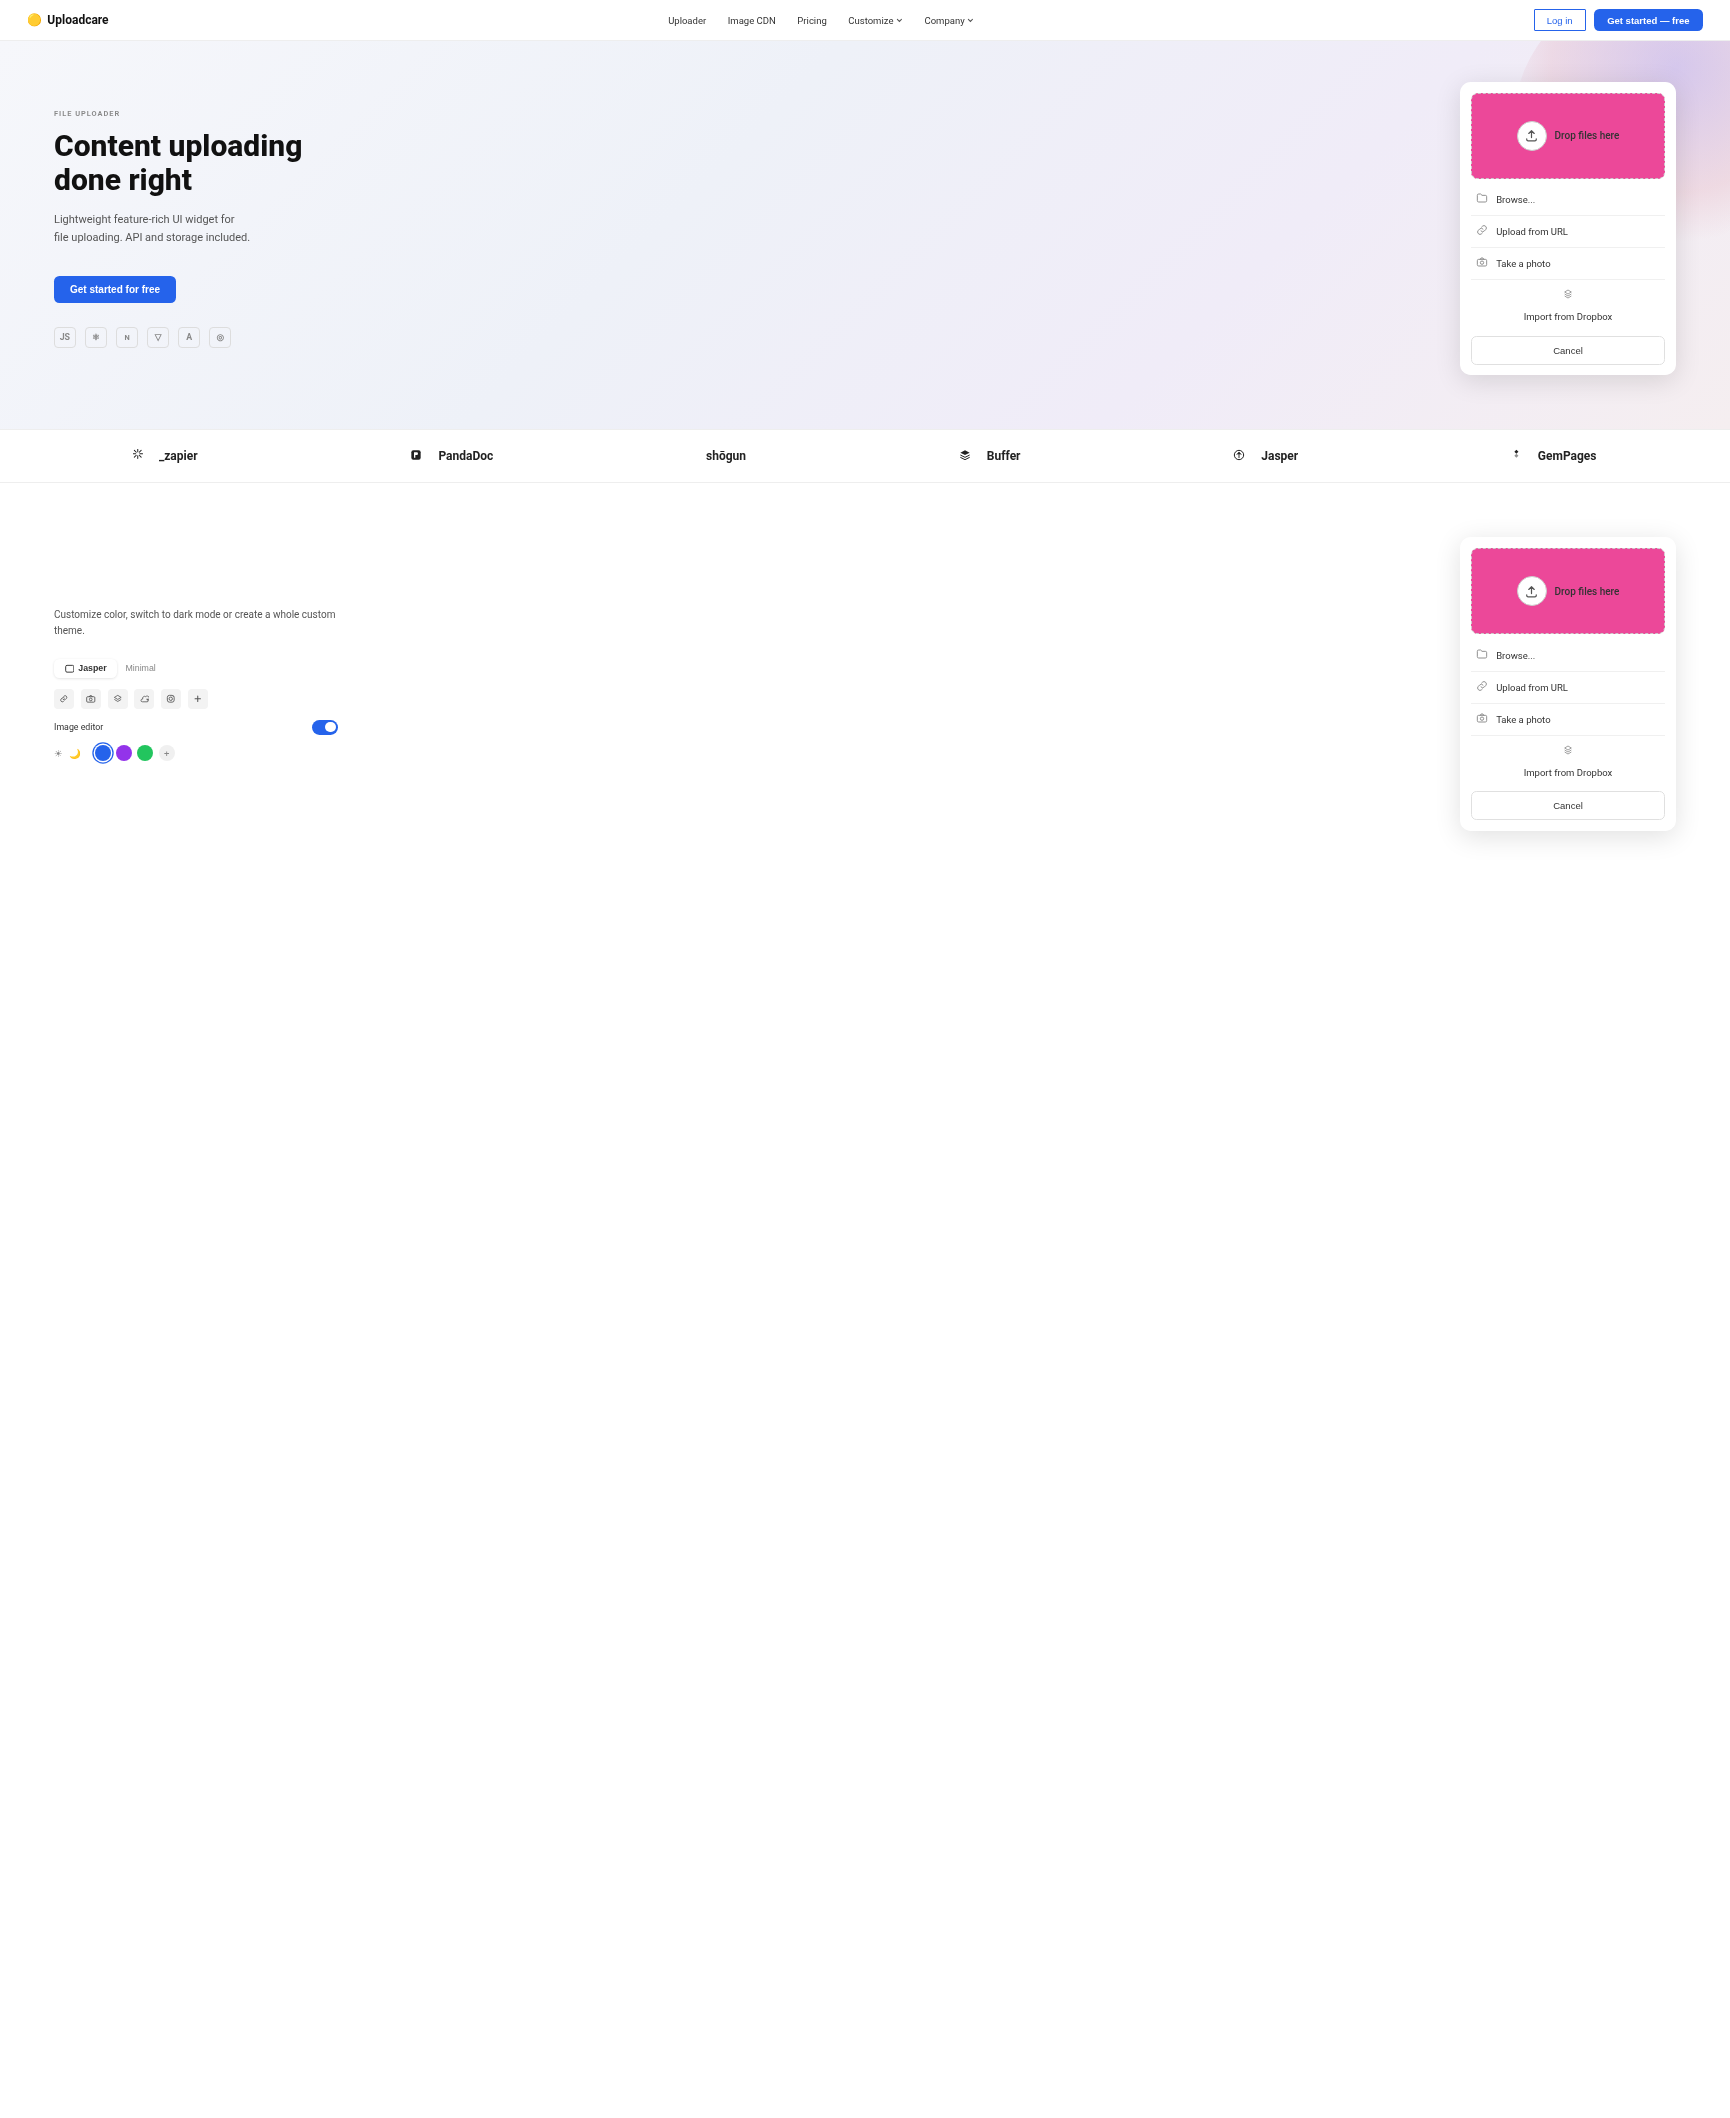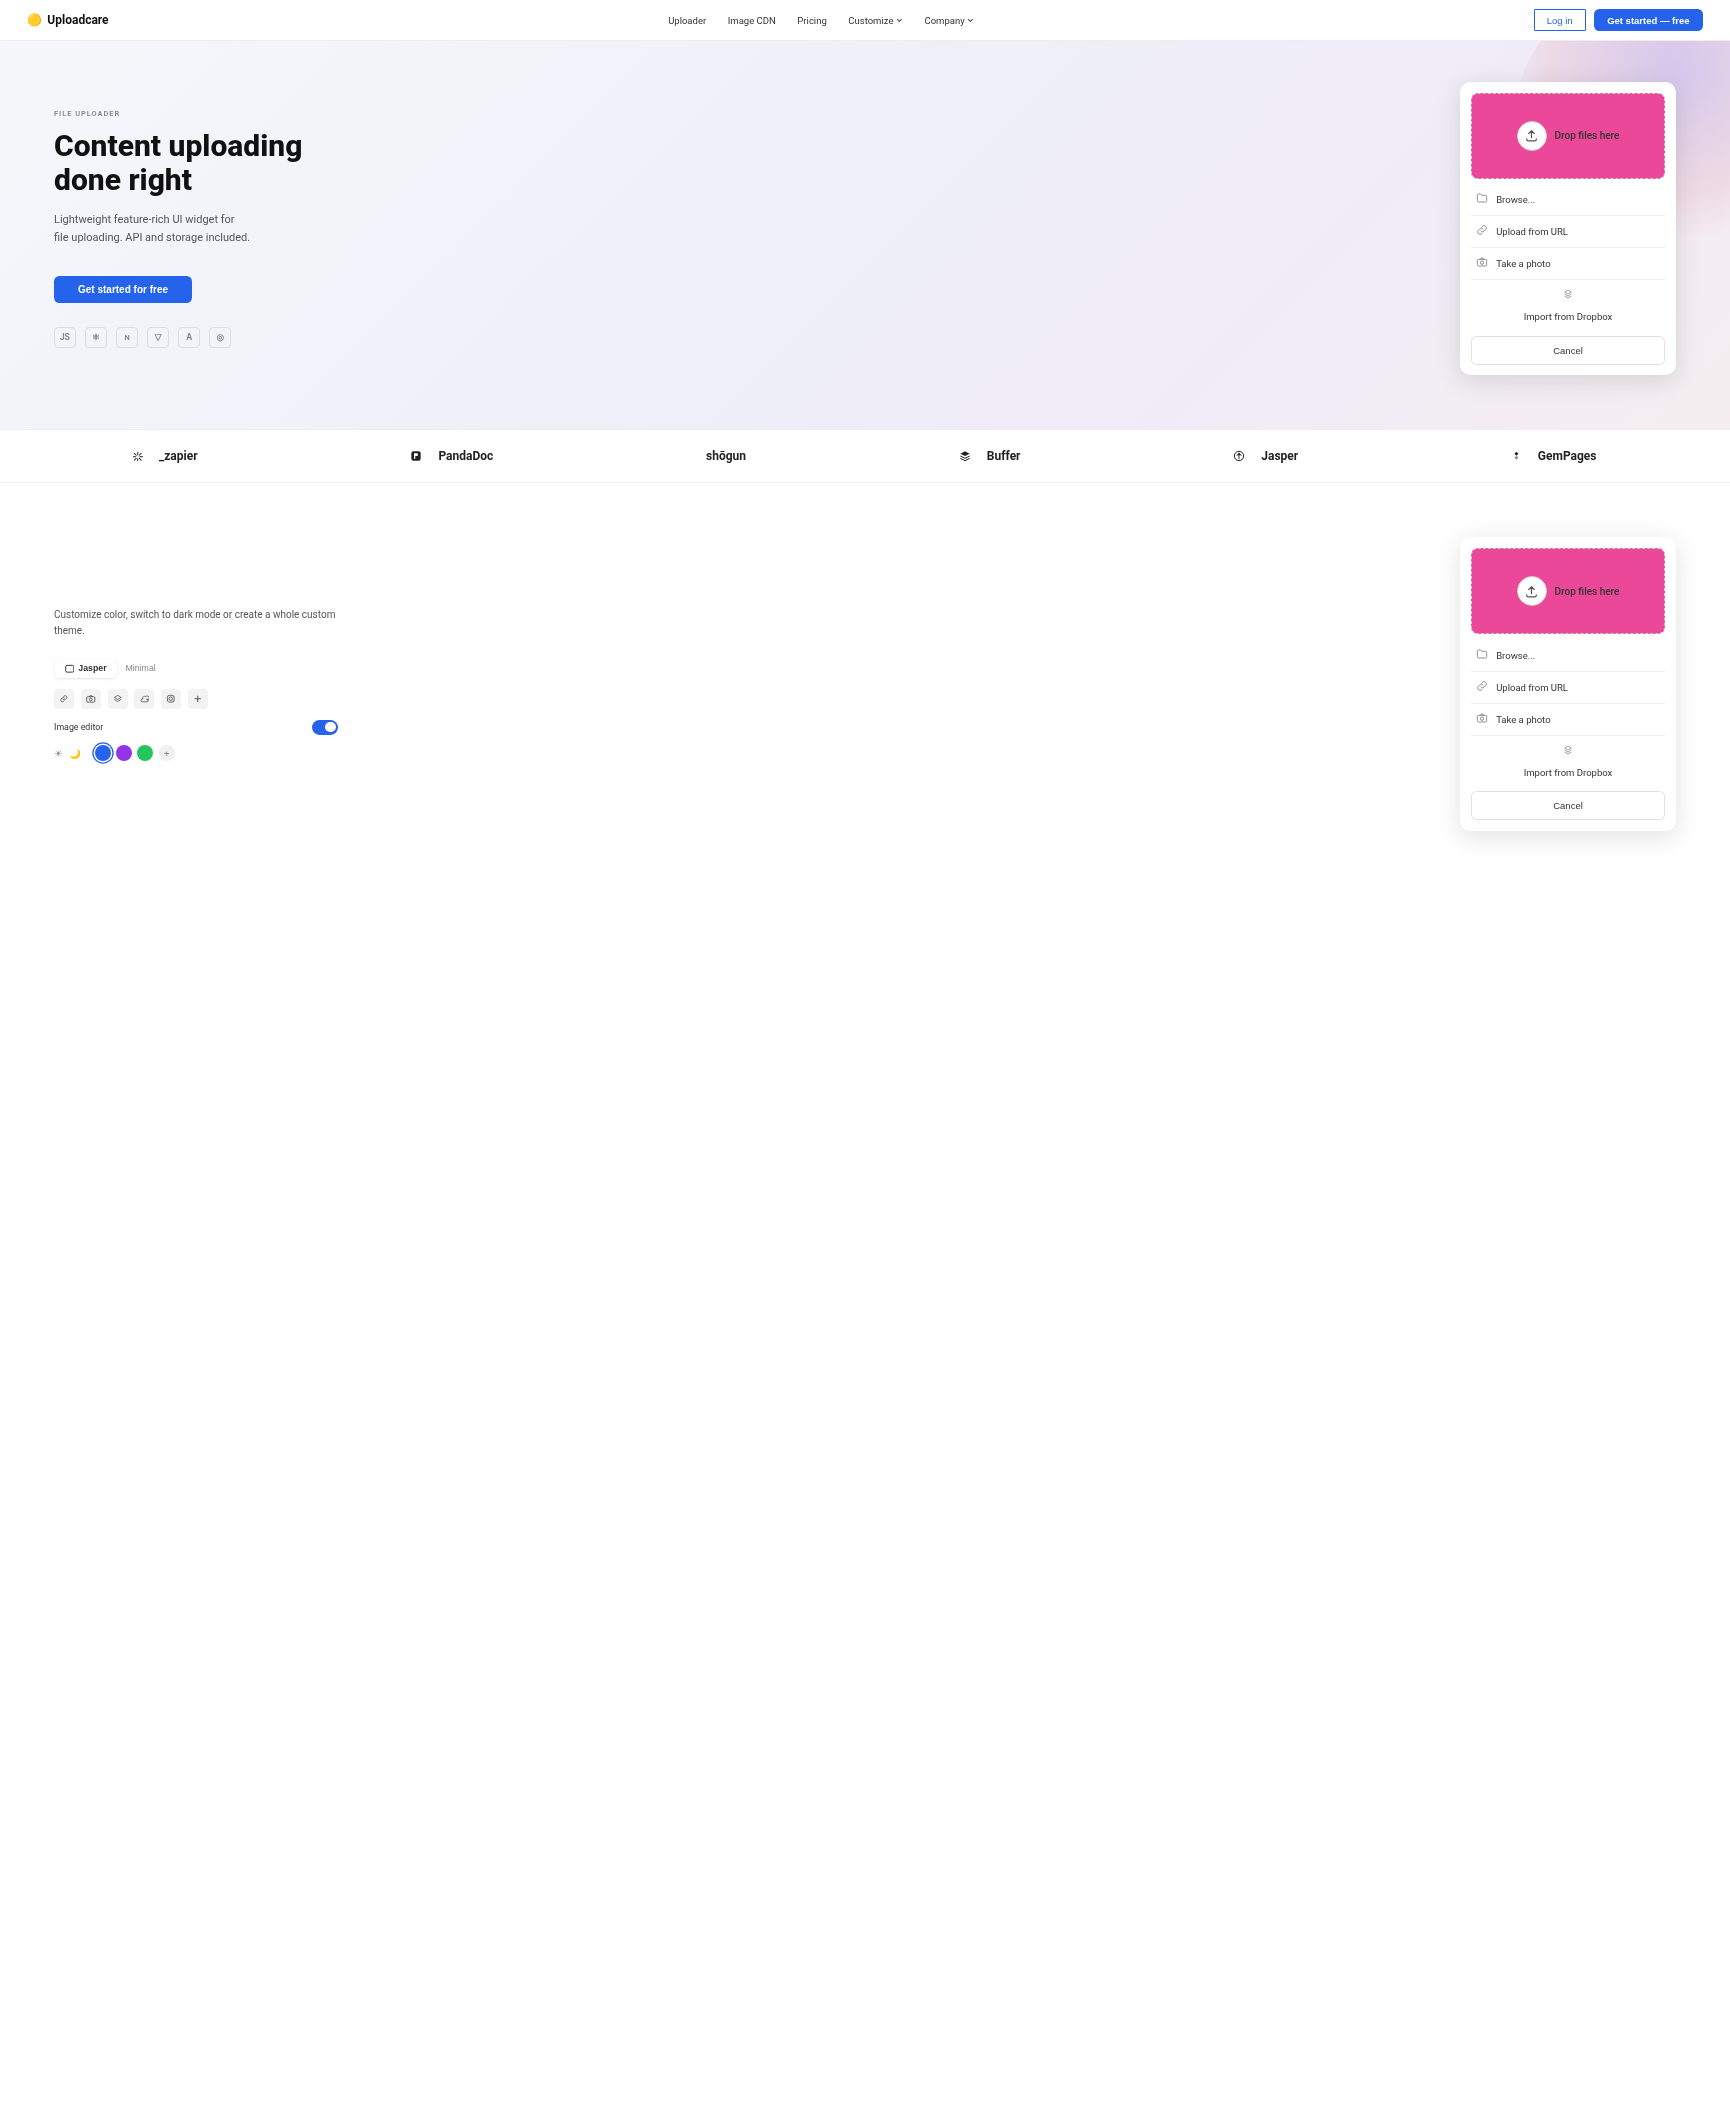--- a/index.html
+++ b/index.html
@@ -29,21 +29,21 @@
       content: '';
       position: absolute; top: -54px; right: -54px;
       width: 270px; height: 270px;
       background: radial-gradient(circle at 60% 30%, rgba(160,130,220,0.35) 0%, rgba(220,140,160,0.2) 50%, transparent 70%);
       border-radius: 50%;
     }
     .hero-left { max-width: 284px; z-index: 1; }
     .hero-label { font-size: 7.4px; font-weight: 600; color: #888; letter-spacing: 1px; text-transform: uppercase; margin-bottom: 10.8px; }
     .hero-title { font-size: 30px; font-weight: 800; line-height: 1.15; margin-bottom: 13.5px; }
     .hero-subtitle { font-size: 11px; color: #555; line-height: 1.6; margin-bottom: 29px; }
-    .btn-get-started { padding: 8px 24px; background: #2563eb; color: #fff; border: none; border-radius: 5.4px; font-size: 10px; font-weight: 600; cursor: pointer; }
+    .btn-get-started { padding: 8px 16px; background: #2563eb; color: #fff; border: none; border-radius: 5.4px; font-size: 10px; font-weight: 600; cursor: pointer; }
     .tech-icons { display: flex; align-items: center; gap: 9.5px; margin-top: 24px; }
     .tech-icon { width: 21.6px; height: 21.6px; border-radius: 4px; display: flex; align-items: center; justify-content: center; font-size: 8.8px; font-weight: 700; color: #888; border: 1px solid #ddd; }
 
     
     .widget-wrap { z-index: 1; }
     .upload-widget {
       background: #fff; border-radius: 10.8px; box-shadow: 0 5.4px 27px rgba(0,0,0,0.12);
       width: 216px; padding: 10.8px; overflow: hidden;
     }
     .drop-zone {
@@ -68,21 +68,21 @@
     .widget-cancel {
       width: 100%; padding: 8px; border: 1px solid #e0e0e0; border-radius: 5.4px;
       background: #fff; font-size: 9.5px; color: #333; cursor: pointer; margin-top: 5.4px;
     }
 
     
     .logos-strip {
       display: flex; align-items: center; justify-content: space-around;
       padding: 19px 27px; border-bottom: 0.7px solid #eee; border-top: 0.7px solid #eee;
     }
-    .logo-item { font-size: 12px; font-weight: 700; color: #222; display: flex; align-items: center; gap: 16px; }
+    .logo-item { font-size: 12px; font-weight: 700; color: #222; display: flex; align-items: flex-start; gap: 16px; }
     .logo-item svg { fill: #222; }
 
     
     .section2 {
       padding: 54px 54px 54px;
       display: flex; align-items: center; justify-content: space-between;
       min-height: 338px;
     }
     .section2-left { max-width: 284px; }
     .section2-title { font-size: 27px; font-weight: 800; line-height: 1.2; margin-bottom: 13.5px; }

